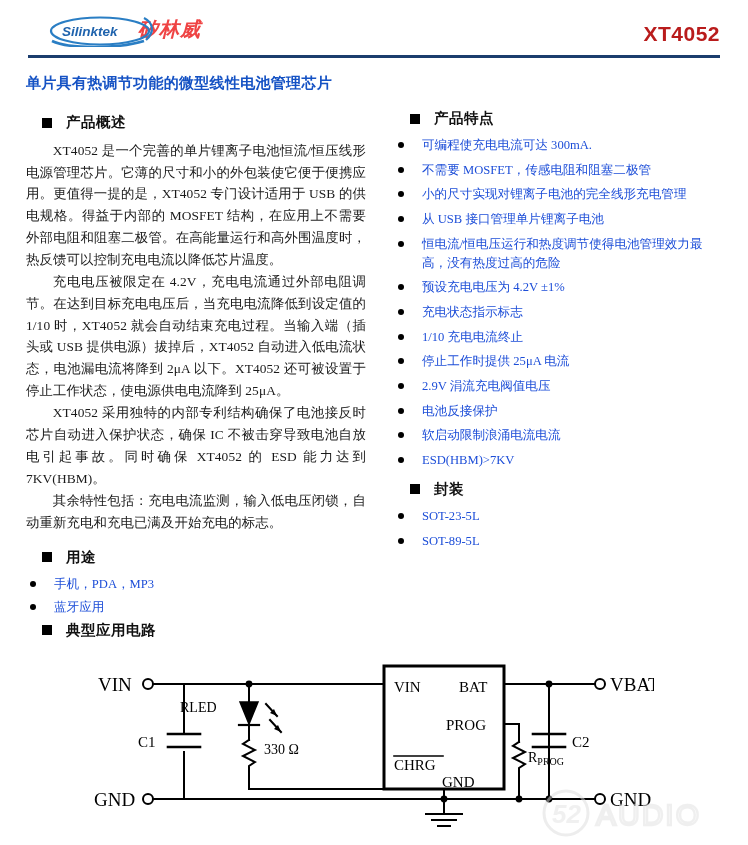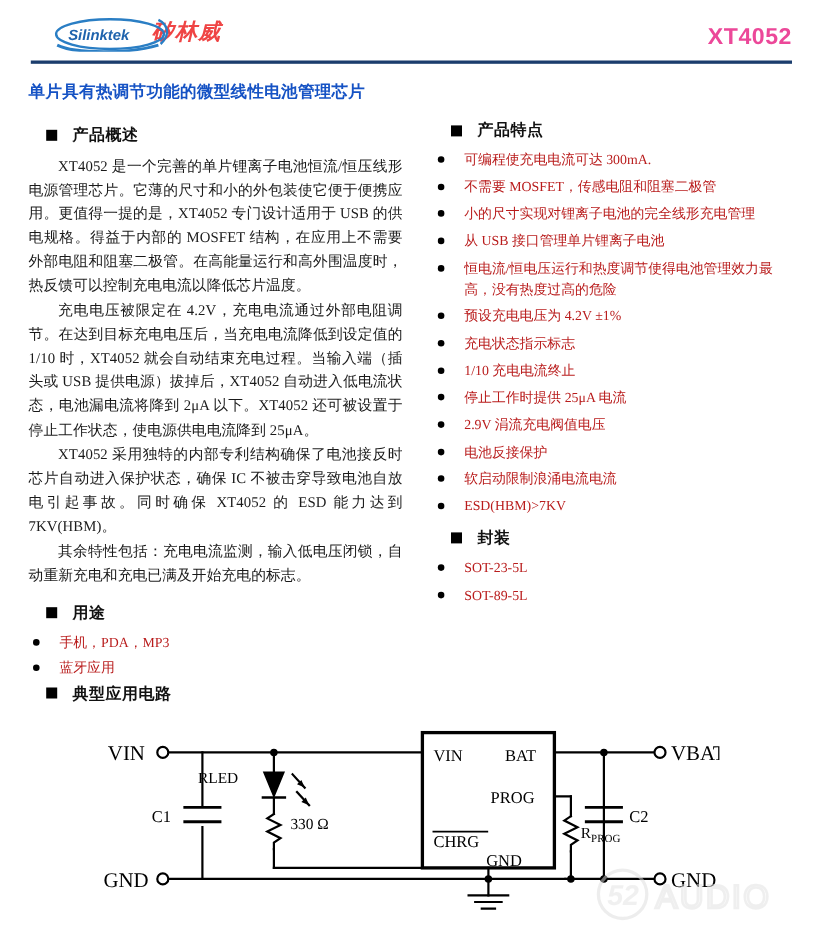--- a/index.html
+++ b/index.html
@@ -46,21 +46,21 @@
     line-height: 1;
     padding-bottom: 4px;
   }
   .partno {
     position: absolute;
     right: 28px;
     top: 22px;
     font-family: "Liberation Sans", sans-serif;
     font-size: 21px;
     font-weight: bold;
-    color: #ec4899;
+    color: #b91c1c;
     letter-spacing: 0.5px;
   }
   .header-rule {
     position: absolute;
     left: 28px;
     right: 28px;
     top: 55px;
     height: 3px;
     background: #1b3d6d;
   }
@@ -124,21 +124,21 @@
     list-style: none;
     margin: 0;
     padding: 0;
   }
   ul.bullets li {
     position: relative;
     padding-left: 28px;
     font-size: 12.6px;
     line-height: 1.52;
     margin-bottom: 5.5px;
-    color: #b91c1c;
+    color: #1d4ed8;
   }
   ul.bullets li::before {
     content: "";
     position: absolute;
     left: 4px;
     top: 6px;
     width: 6px;
     height: 6px;
     border-radius: 50%;
     background: #000;

